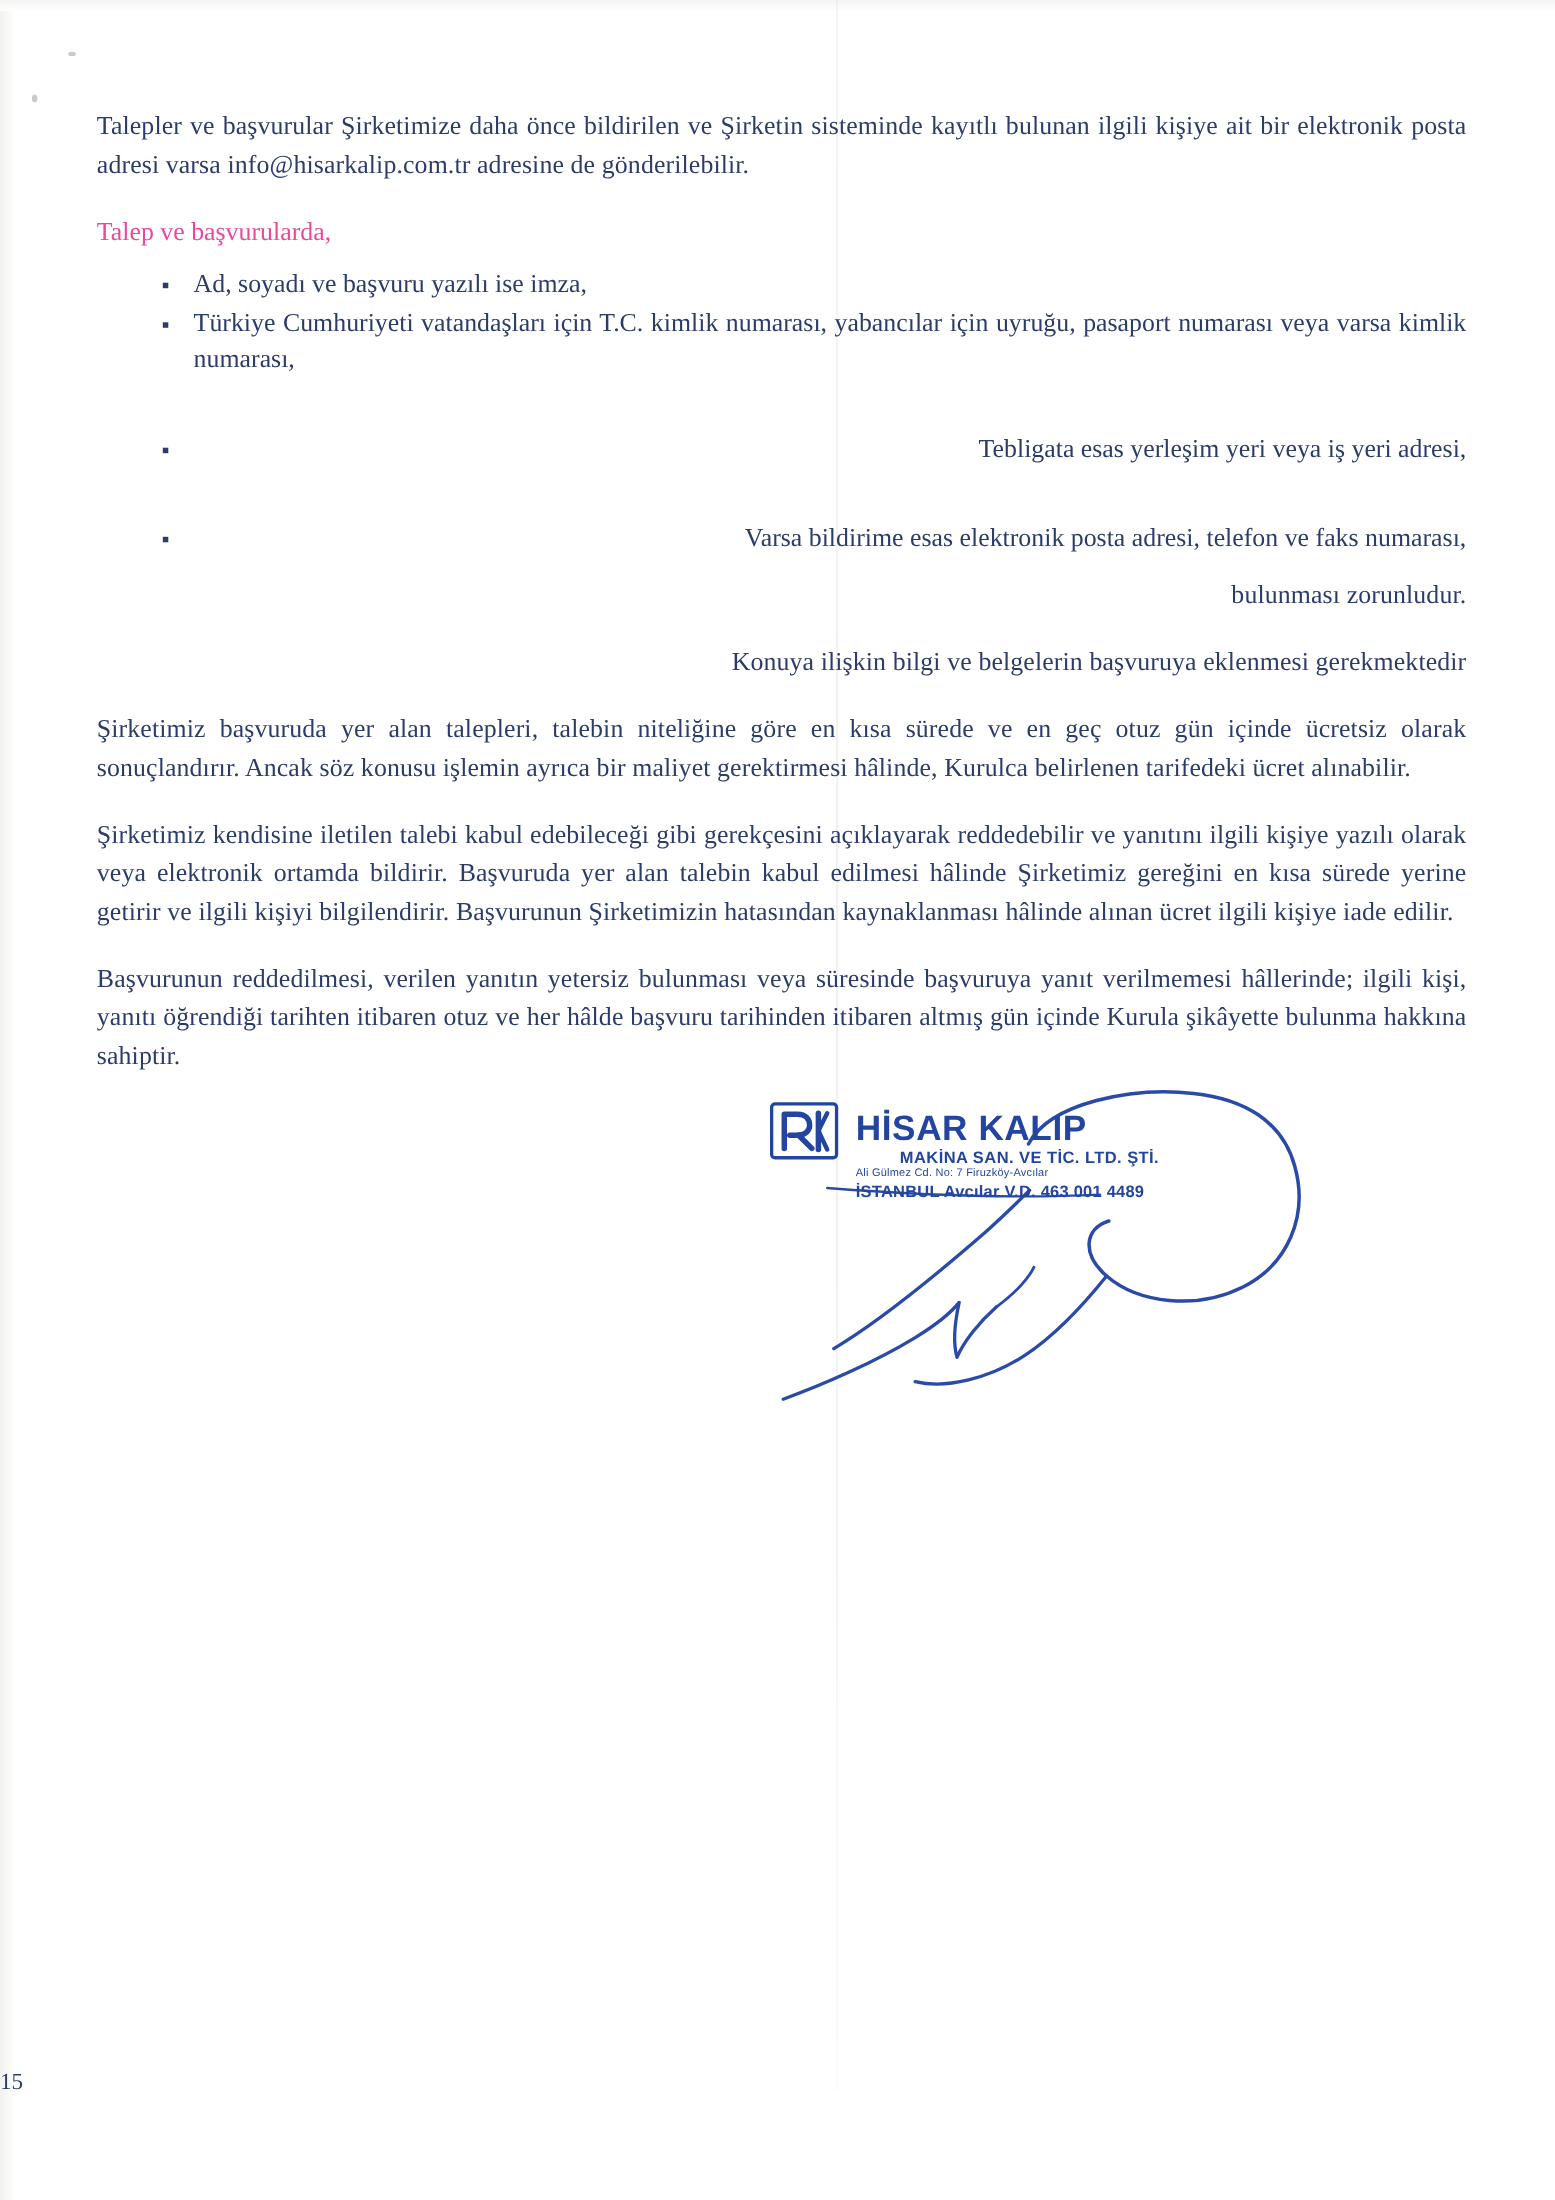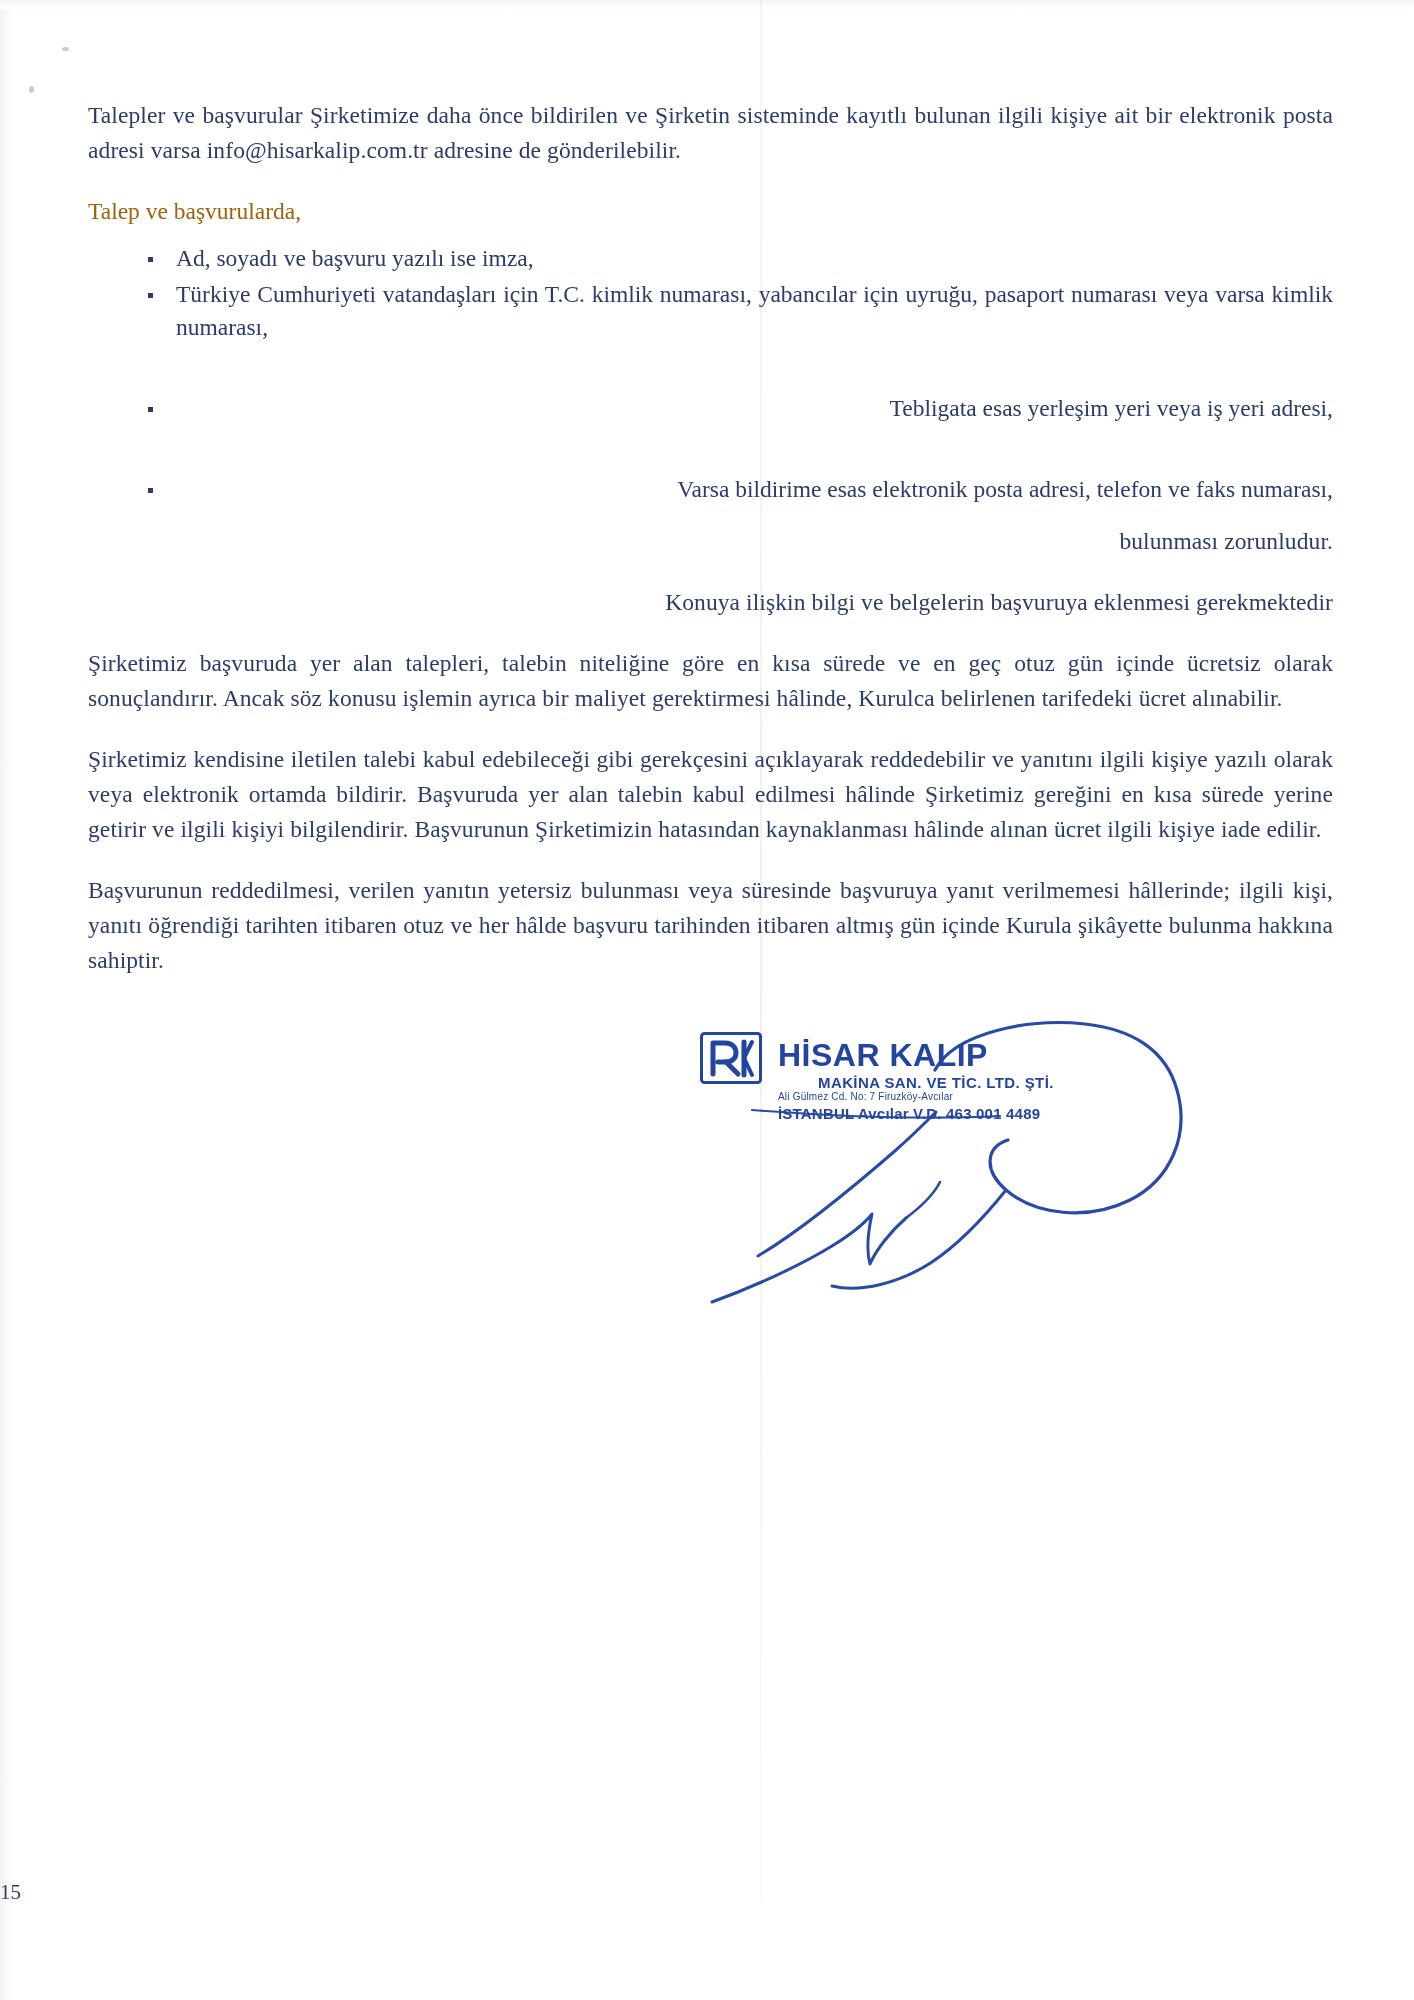--- a/index.html
+++ b/index.html
@@ -74,21 +74,21 @@
   p.para.nojust {
     text-align: right;
   }
   .intro {
     margin-bottom: 24px;
   }
   .sub-head {
     margin: 0 0 14px 0;
     font-size: 23.5px;
     line-height: 34px;
-    color: #a16207;
+    color: #ec4899;
   }
 
   ul.bullets {
     list-style: none;
     margin: 0 0 18px 0;
     padding: 0 0 0 54px;
   }
   ul.bullets li {
     position: relative;
     font-size: 23.5px;
@@ -108,21 +108,21 @@
     height: 5px;
     background: #2c3c69;
   }
 
   .tight { margin-bottom: 18px; }
 
   
   .stamp {
     position: absolute;
     left: 700px;
-    top: 1010px;
+    top: 980px;
     width: 560px;
     height: 330px;
     color: #2a4aa8;
   }
   .stamp svg { position: absolute; top: 0; left: 0; overflow: visible; }
   .stamp-text {
     position: absolute;
     left: 78px;
     top: 28px;
     width: 420px;

